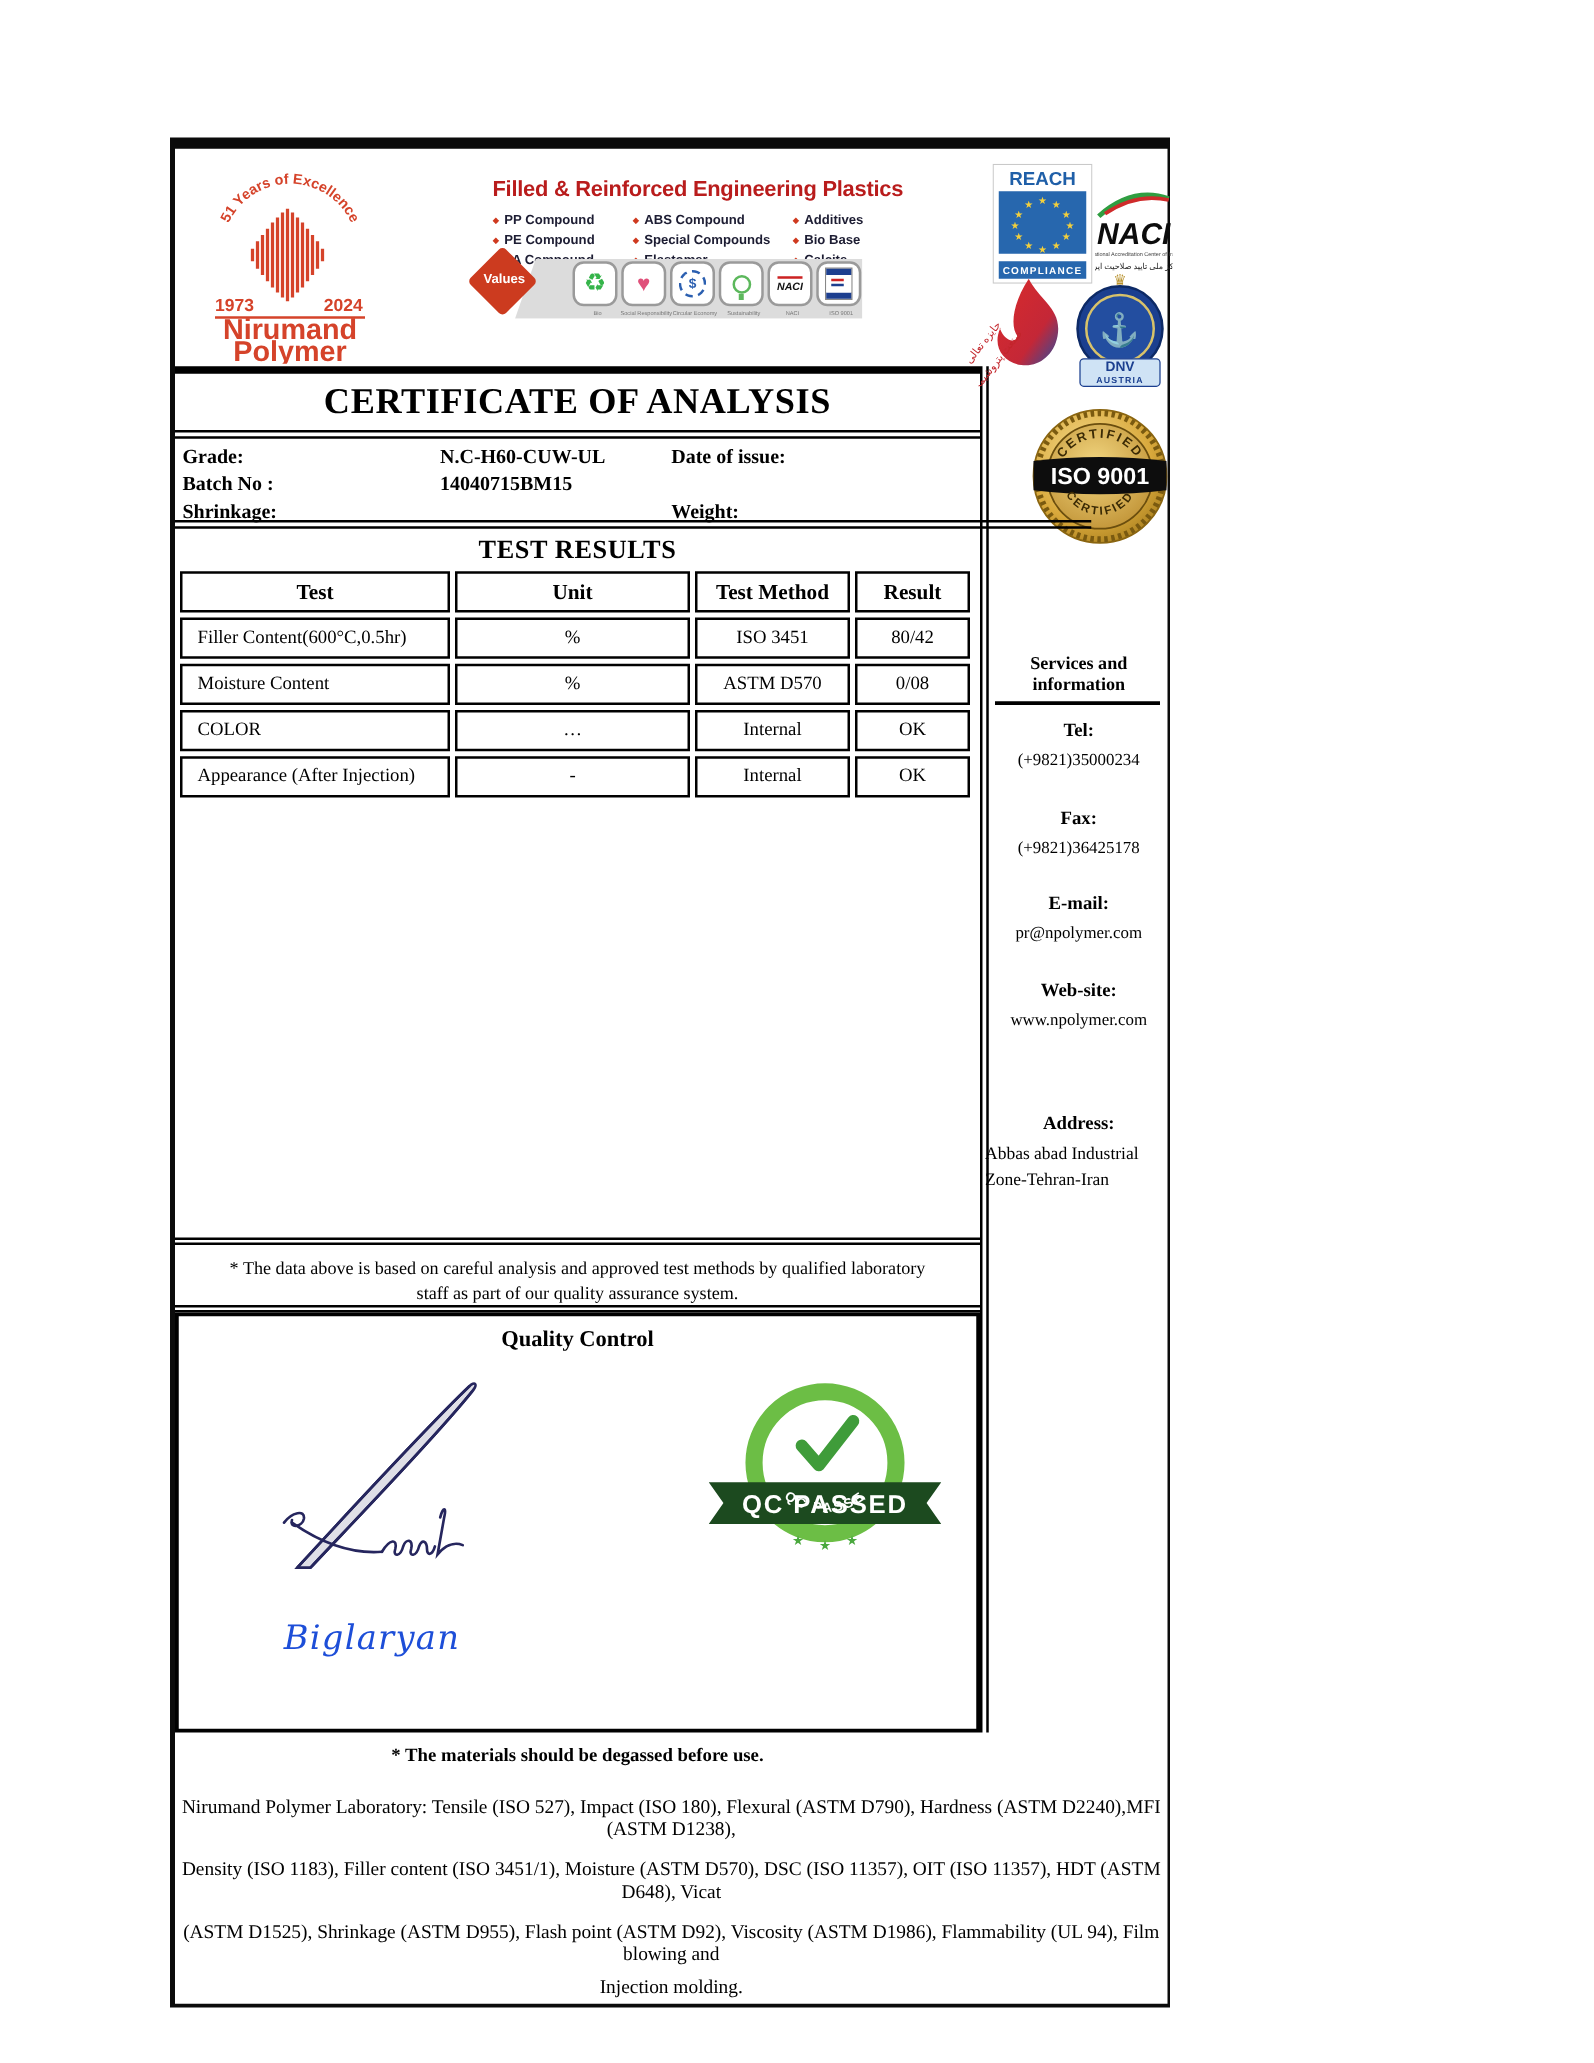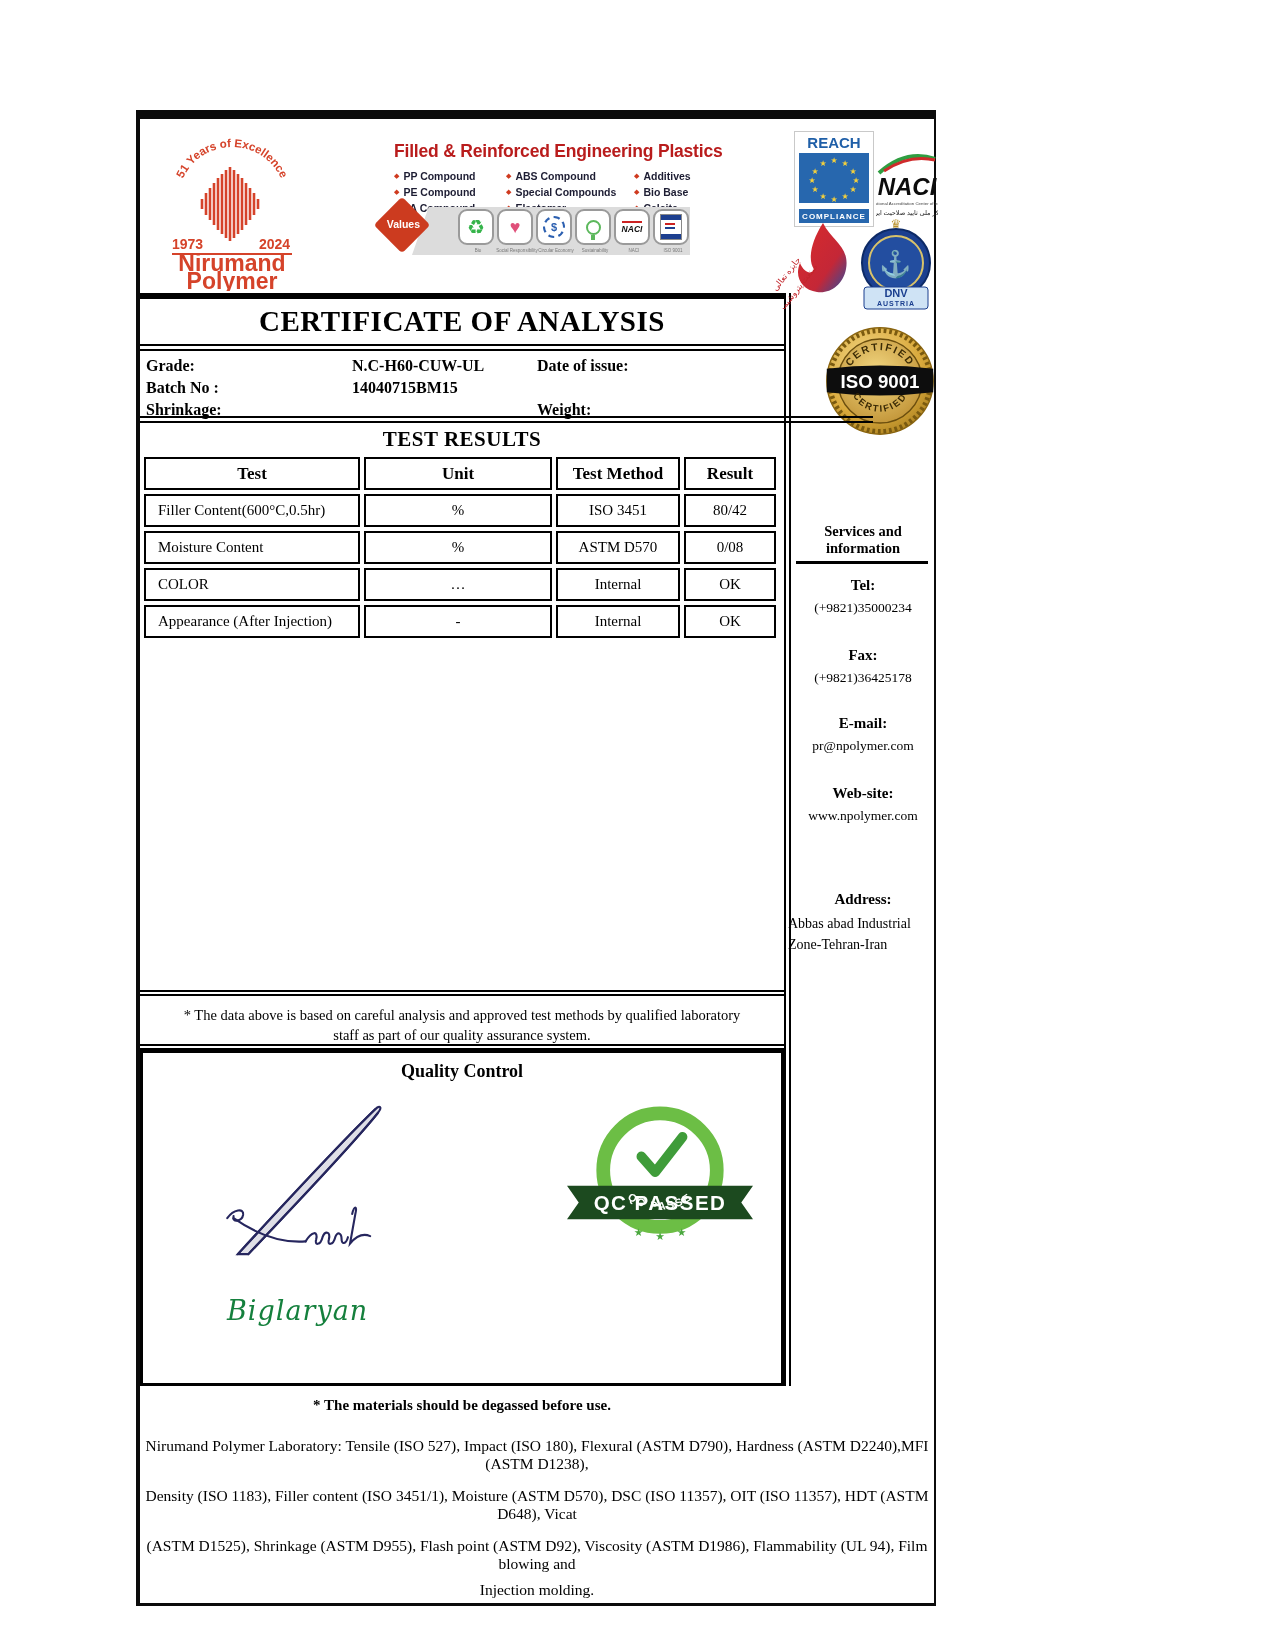--- a/index.html
+++ b/index.html
@@ -77,21 +77,21 @@
   .footnote{position:absolute;left:0;top:871px;width:644px;height:60px;box-sizing:border-box;
             border-top:6px double #000;border-bottom:6px double #000;
             text-align:center;font-size:14.5px;padding-top:9px;line-height:20px;}
 
   
   .qc-box{position:absolute;left:0;top:931px;width:644px;height:336px;box-sizing:border-box;border:3px solid #000;}
   .qc-heading{position:absolute;top:8px;left:0;width:100%;text-align:center;font-size:18px;font-weight:bold;}
   .sig-svg{position:absolute;left:80px;top:42px;}
   .stamp-svg{position:absolute;left:424px;top:42px;}
   .sig-name{position:absolute;left:84px;top:242px;font-size:27px;font-style:italic;
-            font-family:"DejaVu Serif","Liberation Serif",serif;letter-spacing:1px;color:#15803d;}
+            font-family:"DejaVu Serif","Liberation Serif",serif;letter-spacing:1px;color:#1d4ed8;}
 
   
   .degas{position:absolute;left:0;top:1278px;width:644px;text-align:center;font-size:15px;font-weight:bold;}
   .lab-line{position:absolute;left:0;width:794px;text-align:center;font-size:15.5px;}
 
   
   .services{position:absolute;left:650px;top:404px;width:146px;text-align:center;font-size:14.5px;font-weight:bold;}
   .side-rule{position:absolute;left:656px;top:442px;width:132px;border-top:3px solid #000;}
   .contact{position:absolute;left:648px;width:150px;text-align:center;}
   .contact .clbl{font-size:15px;font-weight:bold;}

